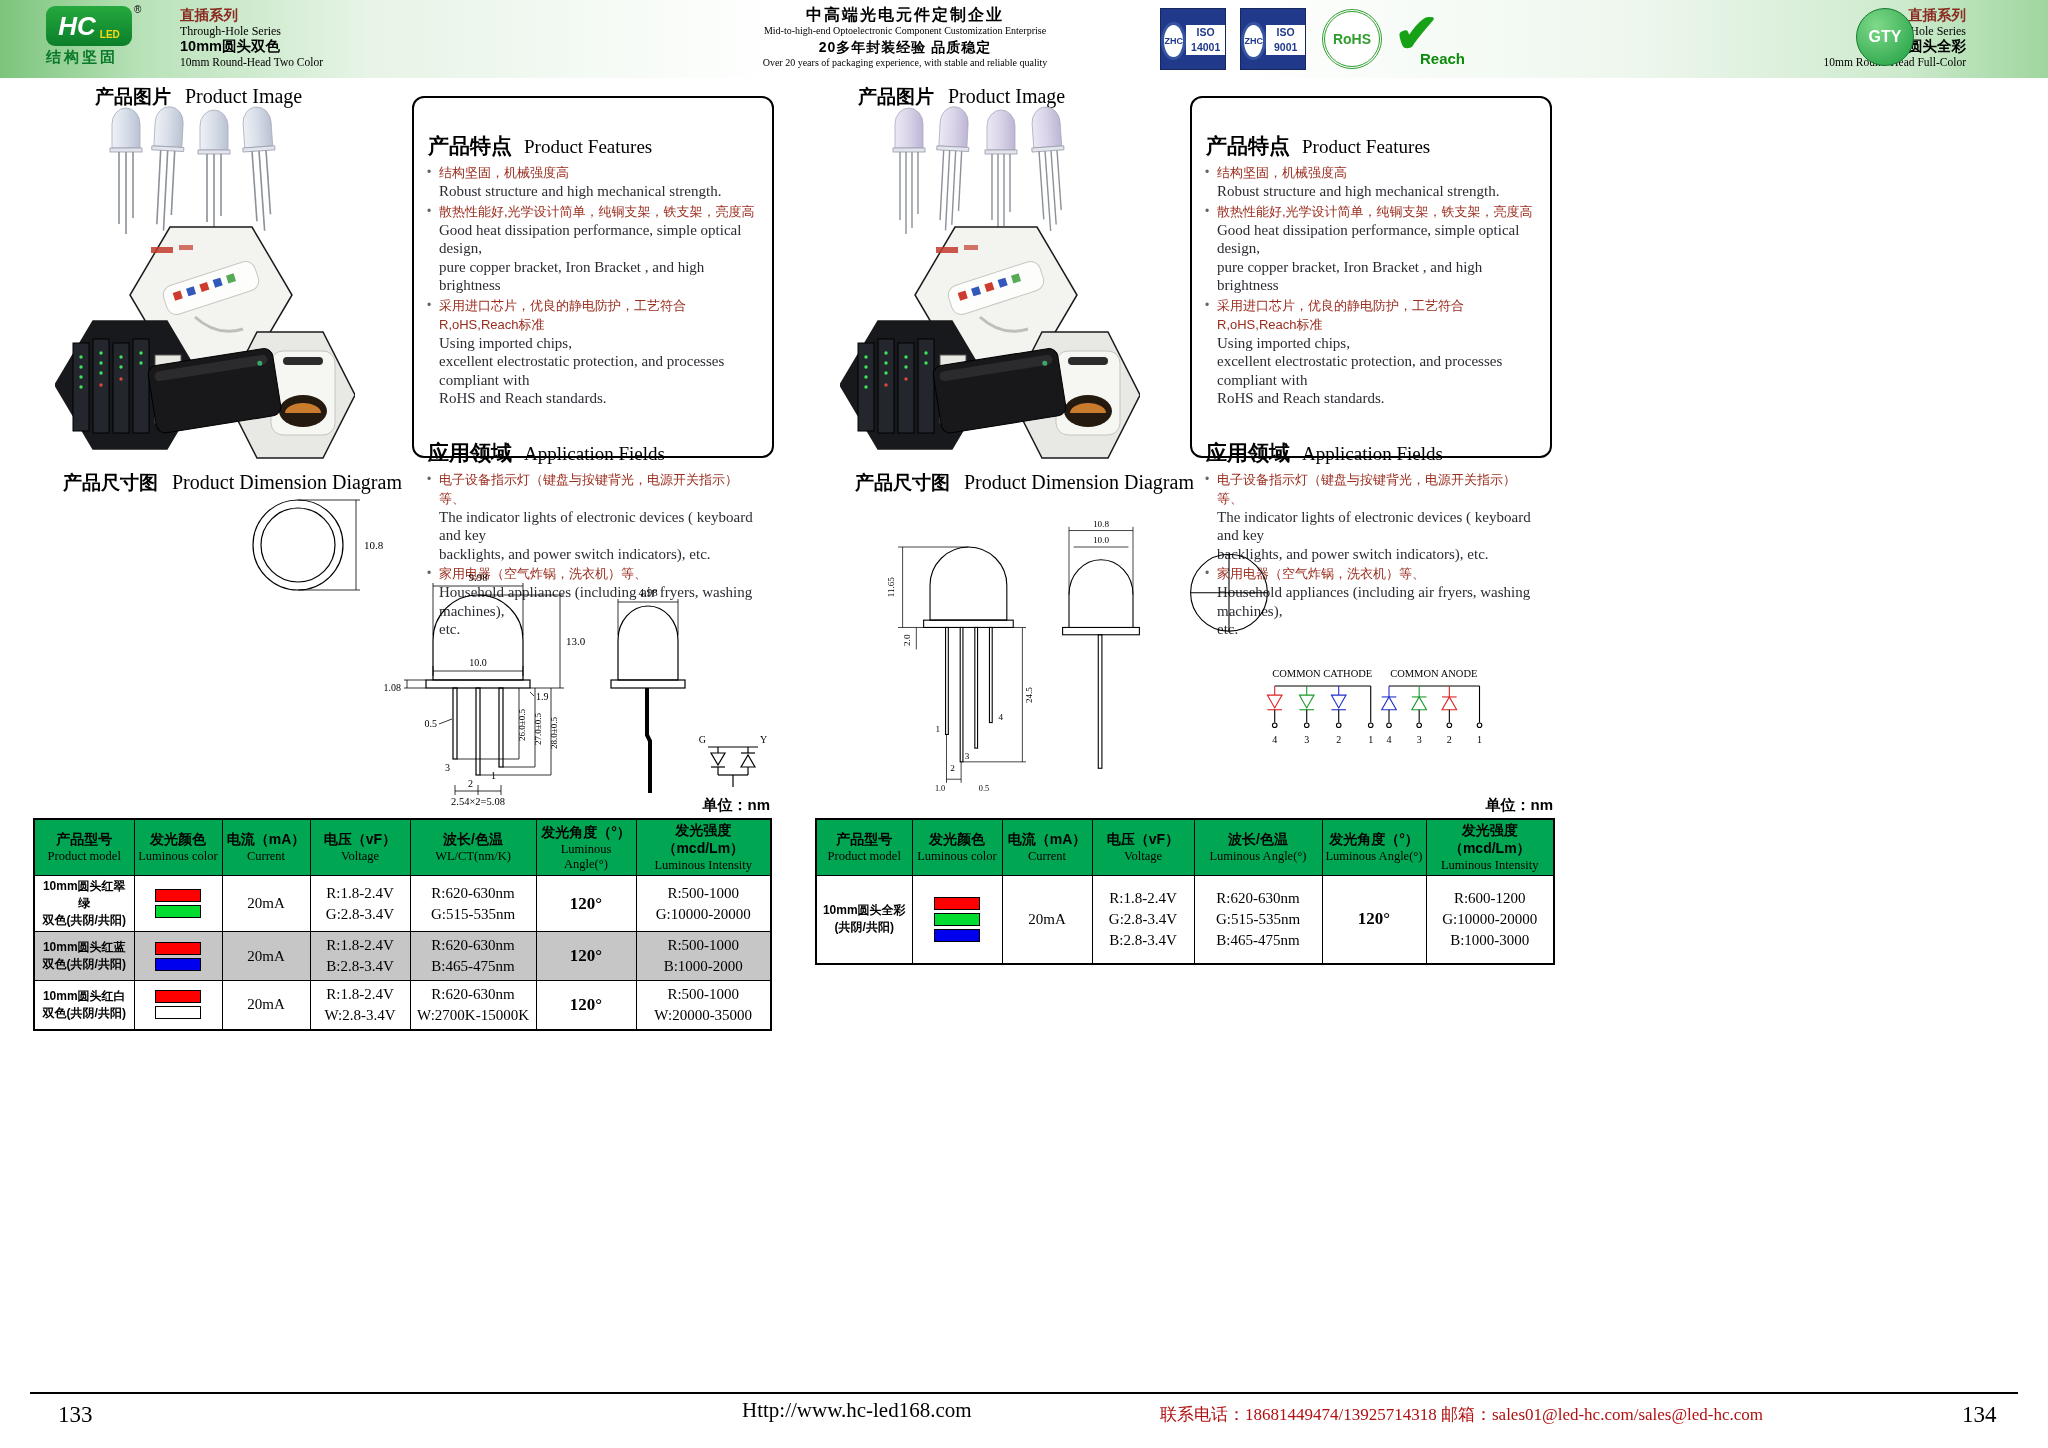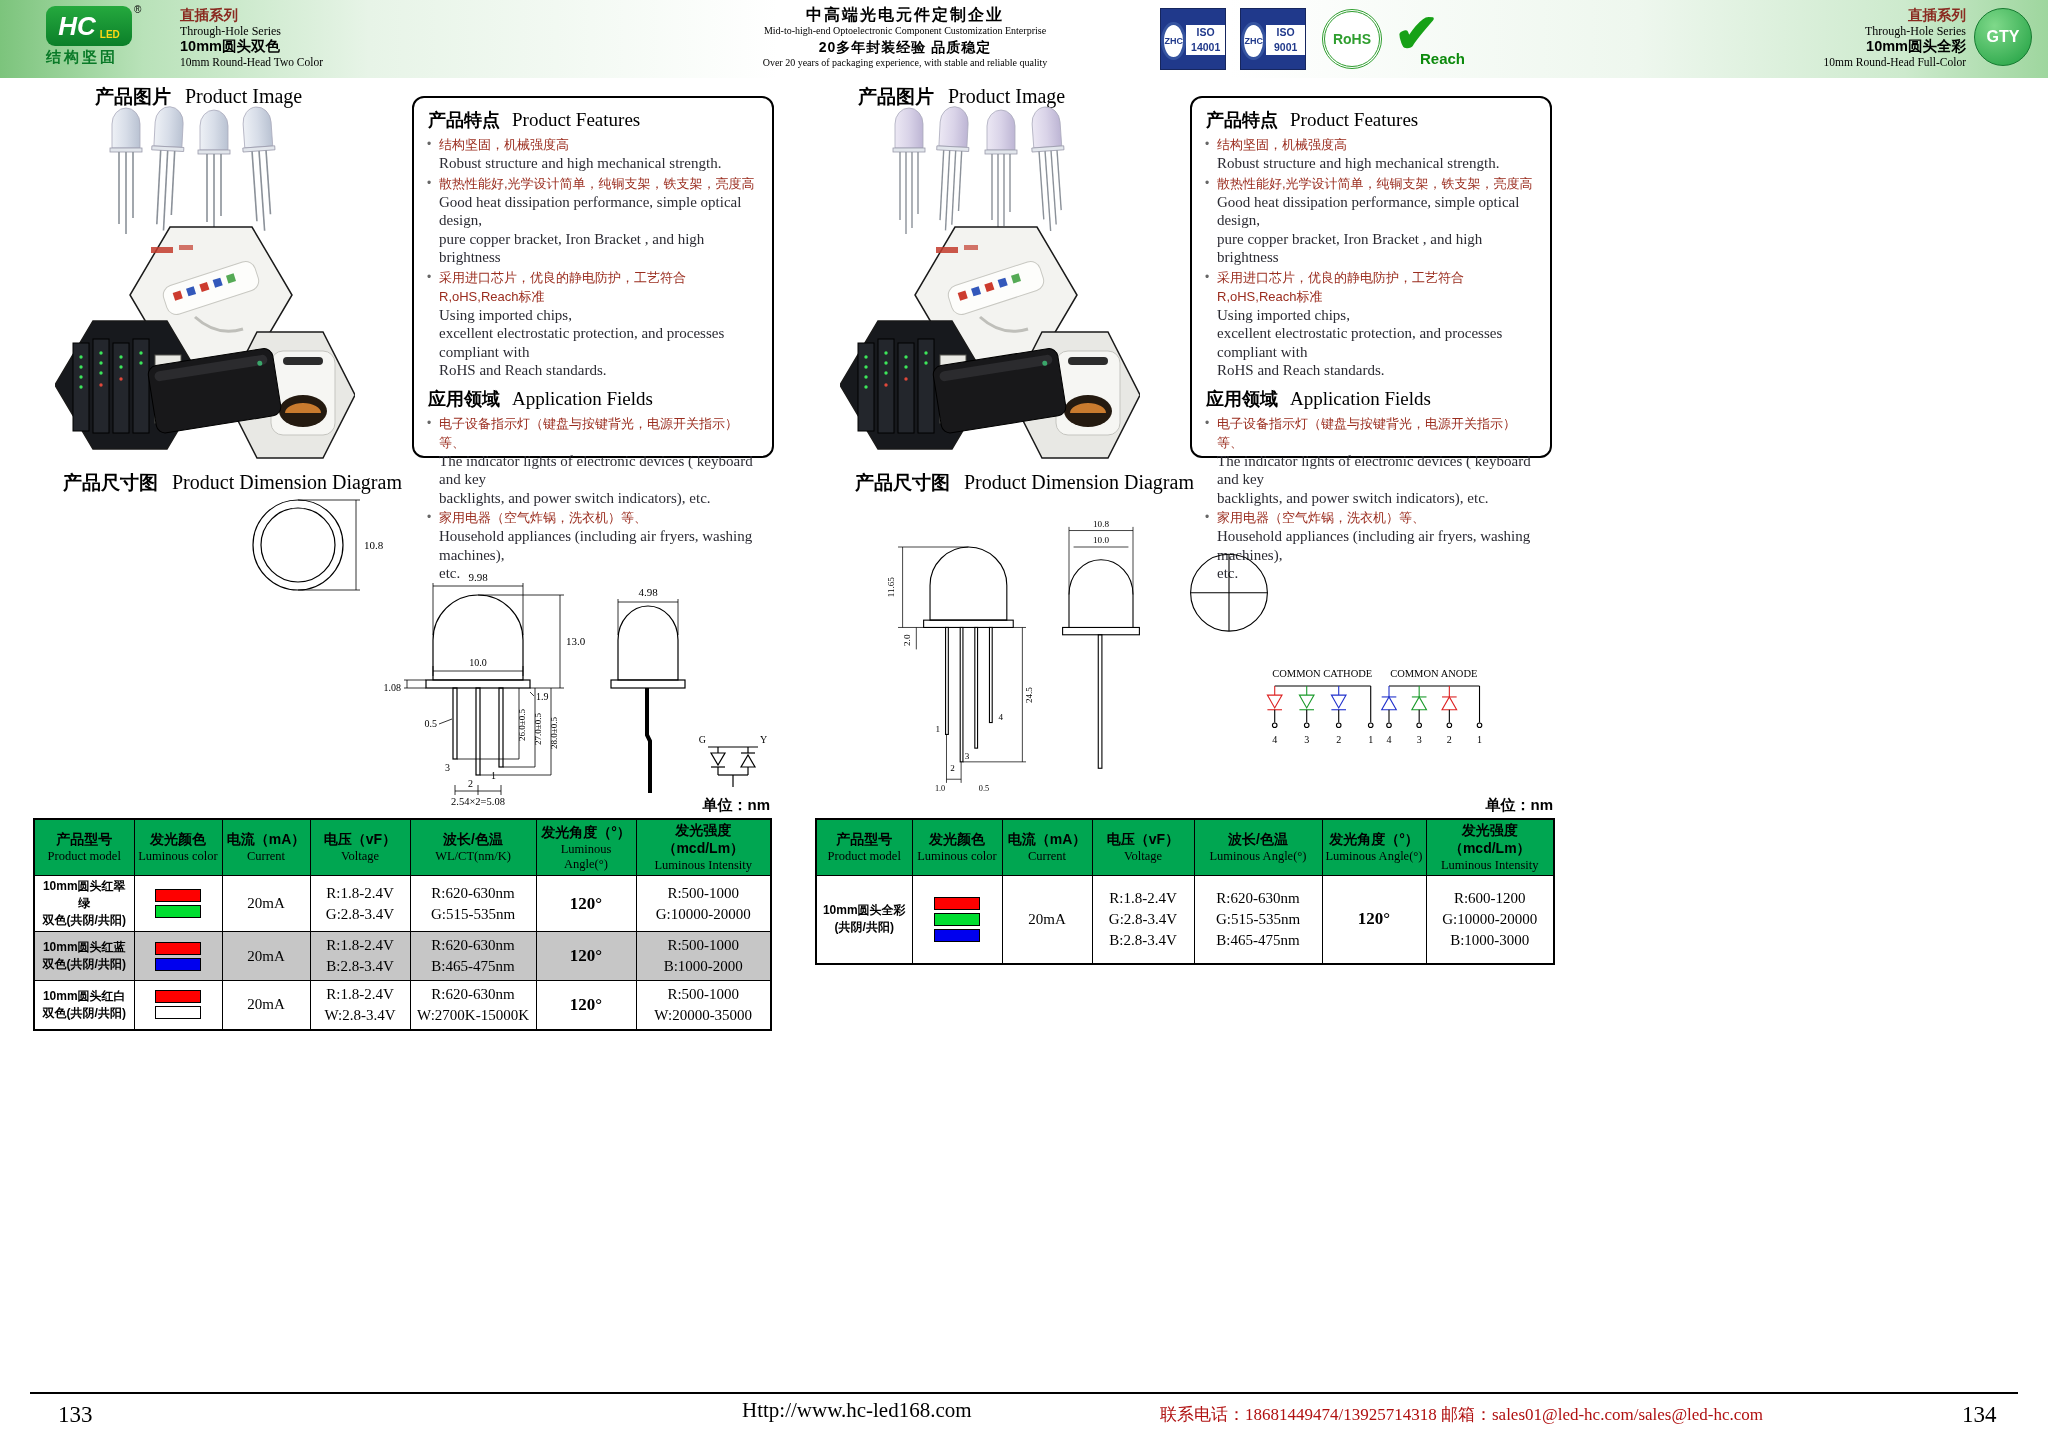--- a/index.html
+++ b/index.html
@@ -30,33 +30,33 @@
   .slogan .e2{font-family:"Liberation Serif",serif;font-size:10px;}
   .iso{position:absolute;top:8px;width:66px;height:62px;background:#20398b;border:1px solid #16265e;display:flex;flex-direction:row;align-items:center;}
   .iso .seal{width:38px;height:38px;margin-top:3px;border-radius:50%;background:#fff;border:3px solid #35539f;
     display:flex;align-items:center;justify-content:center;font-size:9px;font-weight:bold;color:#20398b;}
   .iso .lbl{margin-top:2px;background:#fff;width:100%;text-align:center;font-size:10.5px;font-weight:bold;color:#20398b;line-height:15px;}
   .rohs{position:absolute;left:1322px;top:9px;width:60px;height:60px;border:3px double #2f9e2f;border-radius:50%;background:#fff;
     display:flex;align-items:center;justify-content:center;color:#2f9e2f;font-weight:bold;font-size:14px;}
   .reach{position:absolute;left:1394px;top:4px;width:76px;height:70px;}
   .reach .check{font-size:54px;line-height:58px;color:#17a117;font-weight:bold;}
   .reach .lbl{position:absolute;left:26px;top:46px;font-size:15px;font-weight:bold;color:#0c8a0c;}
-  .gty{position:absolute;left:1974px;top:8px;width:58px;height:58px;border-radius:50%;
+  .gty{position:absolute;left:1856px;top:8px;width:58px;height:58px;border-radius:50%;
     background:radial-gradient(circle at 35% 30%,#7fd98a,#1d9e3f);display:flex;align-items:center;justify-content:center;
     color:#fff;font-weight:bold;font-size:16px;border:1px solid #157a30;}
 
   
   .sec-title{position:absolute;display:flex;align-items:baseline;gap:14px;white-space:nowrap;}
   .sec-title .cn{font-weight:bold;font-size:19px;}
   .sec-title .en{font-family:"Liberation Serif",serif;font-size:20px;}
 
   
   .features{position:absolute;width:362px;height:362px;border:2px solid #000;border-radius:12px;background:#fff;padding:8px 12px 6px 12px;}
   .f-title{display:flex;align-items:baseline;gap:12px;margin:2px 0 3px 2px;}
-  .f-title .cn{font-size:18px;font-weight:bold;}
+  .f-title .cn{font-size:21px;font-weight:bold;margin-top:24px;}
   .f-title .en{font-family:"Liberation Serif",serif;font-size:19px;}
   .bullet-item{margin-bottom:1px;}
   .b-cn{color:#9a2c1e;font-size:13px;line-height:19px;position:relative;padding-left:13px;}
   .b-cn::before{content:"\2022";position:absolute;left:1px;top:0;color:#666;font-size:12px;}
   .b-en{font-family:"Liberation Serif",serif;color:#2b2b33;font-size:15px;line-height:18.5px;padding-left:13px;}
 
   
   svg{position:absolute;}
   svg text{font-family:"Liberation Serif",serif;fill:#000;}
   .lines{stroke:#000;fill:none;stroke-width:1.2;}

